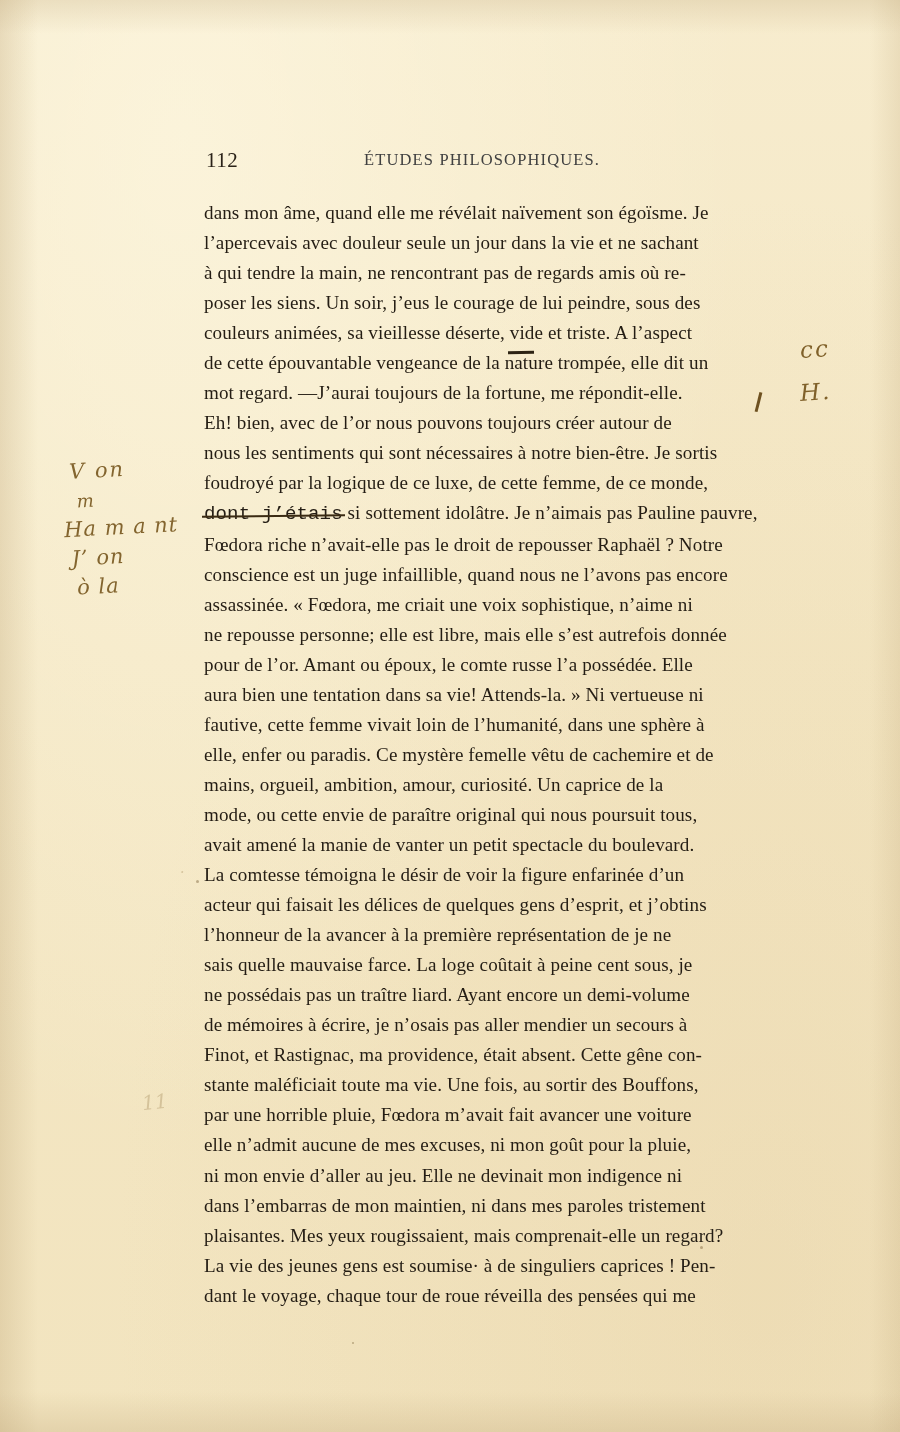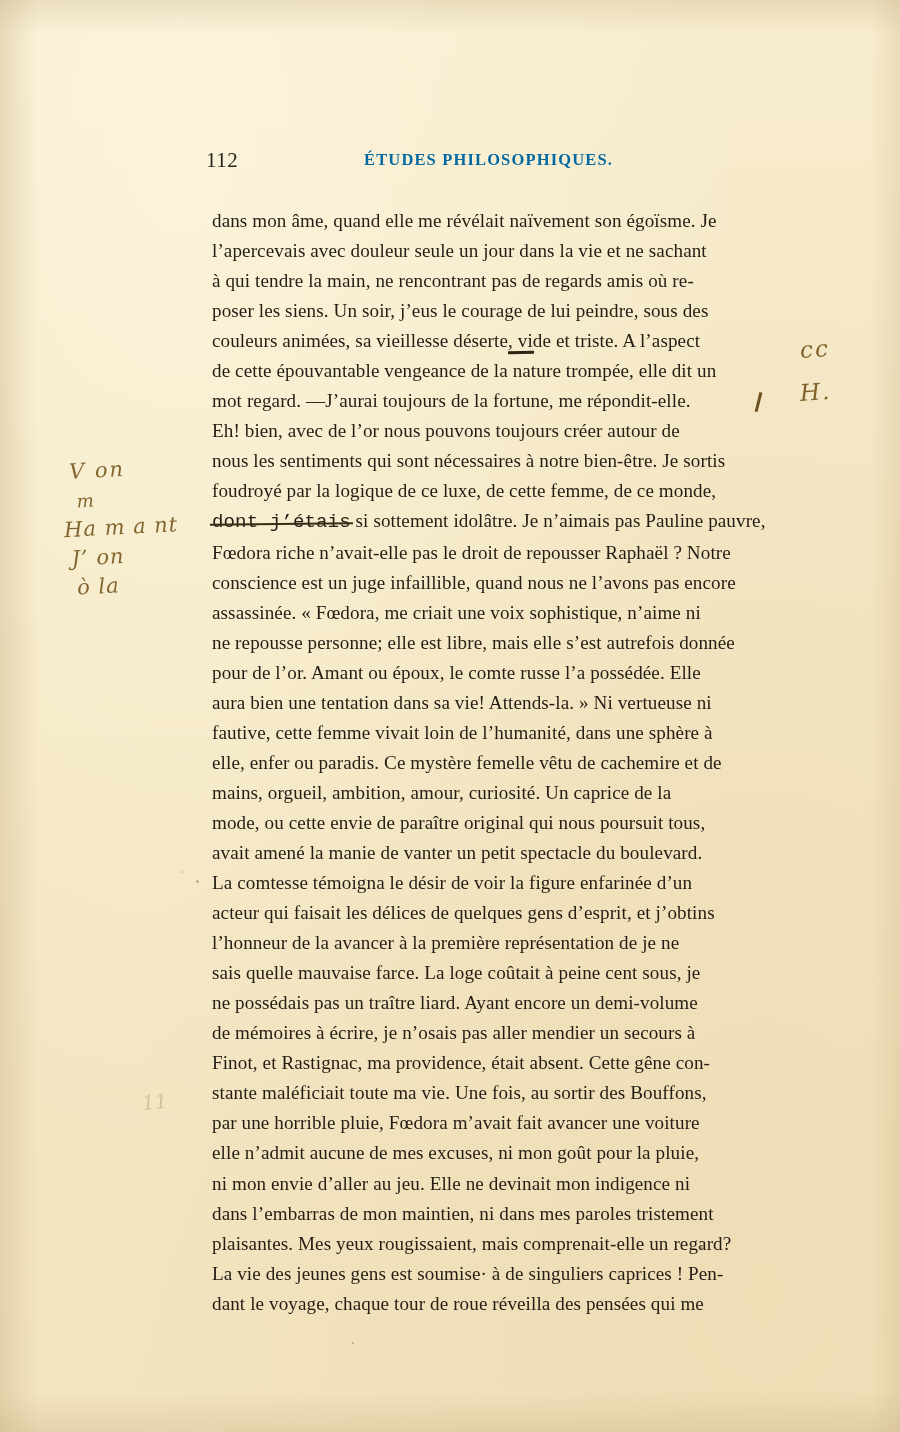--- a/index.html
+++ b/index.html
@@ -63,38 +63,38 @@
     top: 0;
     font-size: 21px;
     color: #2a2218;
     letter-spacing: 0.5px;
   }
   .running-title {
     position: absolute;
     left: 158px;
     top: 2px;
     font-size: 16.5px;
-    font-weight: bold;
+    font-weight: normal;
     letter-spacing: 1.15px;
-    color: #0369a1;
+    color: #404040;
   }
 
   
   .textblock {
     position: absolute;
     top: 190px;
     left: 196px;
     width: 590px;
     color: #241d14;
     font-size: 19.1px;
     line-height: 30.05px;
     text-align: justify;
   }
   .textblock p {
-    margin: 16px;
+    margin: 8px;
     text-align: justify;
     text-justify: inter-word;
   }
   .line {
     display: block;
     white-space: nowrap;
     letter-spacing: 0.1px;
   }
 
   .strike {

